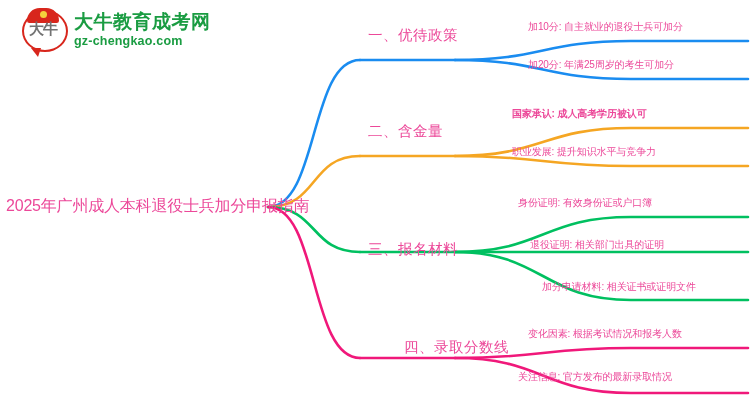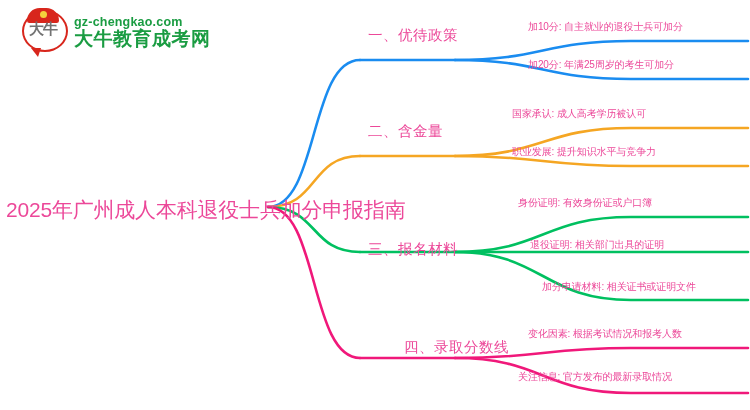--- a/index.html
+++ b/index.html
@@ -100,21 +100,21 @@
   }
   .node {
     position: absolute;
     white-space: nowrap;
     color: #ec4899;
     font-family: "Liberation Sans", "DejaVu Sans", sans-serif;
   }
   #root-node {
     left: 6px;
     top: 196px;
-    font-size: 21px;
+    font-size: 16px;
     letter-spacing: -0.2px;
   }
   .branch-node {
     font-size: 14.5px;
     letter-spacing: 0.5px;
   }
   .leaf-node {
     font-size: 10px;
     letter-spacing: -0.1px;
   }
@@ -122,22 +122,22 @@
 </head>
 <body>
 
 <div id="logo-block">
   <div id="logo-mark">
     <div class="bubble"></div>
     <div class="cap"></div>
     <div class="mark-text">大牛</div>
   </div>
   <div id="logo-text">
+    <div id="logo-title">大牛教育成考网</div>
     <div id="logo-sub">gz-chengkao.com</div>
-    <div id="logo-title">大牛教育成考网</div>
   </div>
 </div>
 
 <svg id="map-svg" viewBox="0 0 750 410" preserveAspectRatio="none">
   <g id="connector-layer" fill="none" stroke-linecap="round" stroke-width="2.6">
       <path d="M 268 207 C 318.6 207, 309.4 60, 360 60" stroke="#1a8cf0"></path>
       <path d="M 360 60 L 455 60" stroke="#1a8cf0"></path>
       <path d="M 455 60 C 542.9 60, 542.9 41, 630.8 41 L 748 41" stroke="#1a8cf0"></path>
       <path d="M 455 60 C 542.9 60, 542.9 79, 630.8 79 L 748 79" stroke="#1a8cf0"></path>
       <path d="M 268 207 C 318.6 207, 309.4 156, 360 156" stroke="#f5a623"></path>
@@ -156,21 +156,21 @@
     </g>
 </svg>
 
 <div class="node" id="root-node">2025年广州成人本科退役士兵加分申报指南</div>
 
 <div class="node branch-node" style="left:368px; top:26px;">一、优待政策</div>
 <div class="node leaf-node" style="left:528px; top:20px;">加10分: 自主就业的退役士兵可加分</div>
 <div class="node leaf-node" style="left:528px; top:58px;">加20分: 年满25周岁的考生可加分</div>
 
 <div class="node branch-node" style="left:368px; top:122px;">二、含金量</div>
-<div class="node leaf-node" style="left:512px; top:107px;">国家承认: 成人高考学历被认可</div>
+<div class="node leaf-node" style="left:512px; top:107px;font-weight:bold;">国家承认: 成人高考学历被认可</div>
 <div class="node leaf-node" style="left:512px; top:145px;">职业发展: 提升知识水平与竞争力</div>
 
 <div class="node branch-node" style="left:368px; top:240px;">三、报名材料</div>
 <div class="node leaf-node" style="left:518px; top:196px;">身份证明: 有效身份证或户口簿</div>
 <div class="node leaf-node" style="left:518px; top:238px;margin-left:12px;">退役证明: 相关部门出具的证明</div>
 <div class="node leaf-node" style="left:518px; top:280px;margin-left:24px;">加分申请材料: 相关证书或证明文件</div>
 
 <div class="node branch-node" style="left:368px; top:338px;margin-left:36px;">四、录取分数线</div>
 <div class="node leaf-node" style="left:528px; top:327px;">变化因素: 根据考试情况和报考人数</div>
 <div class="node leaf-node" style="left:518px; top:370px;">关注信息: 官方发布的最新录取情况</div>

